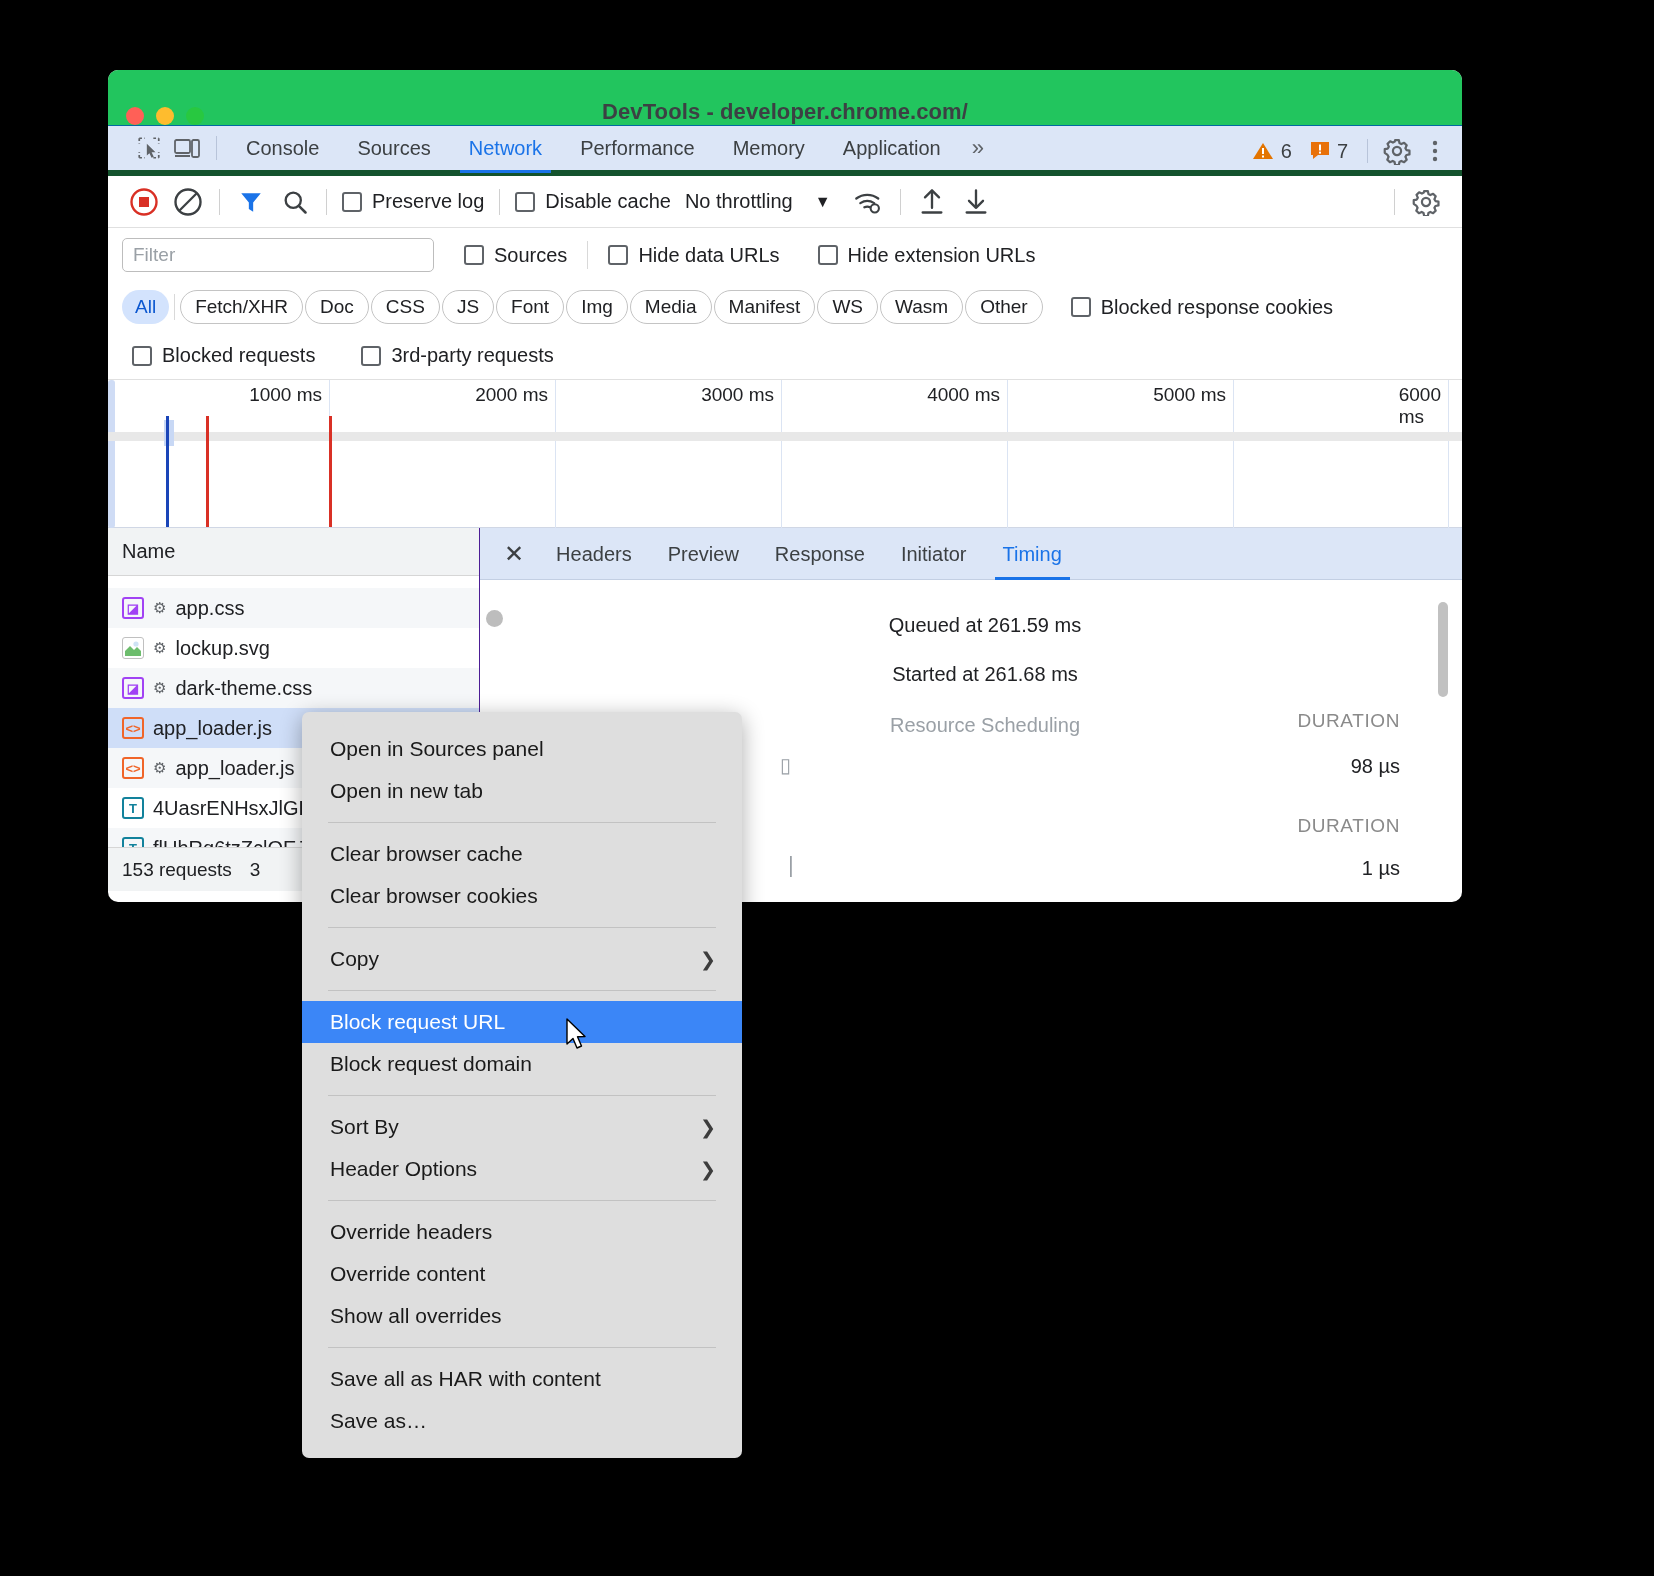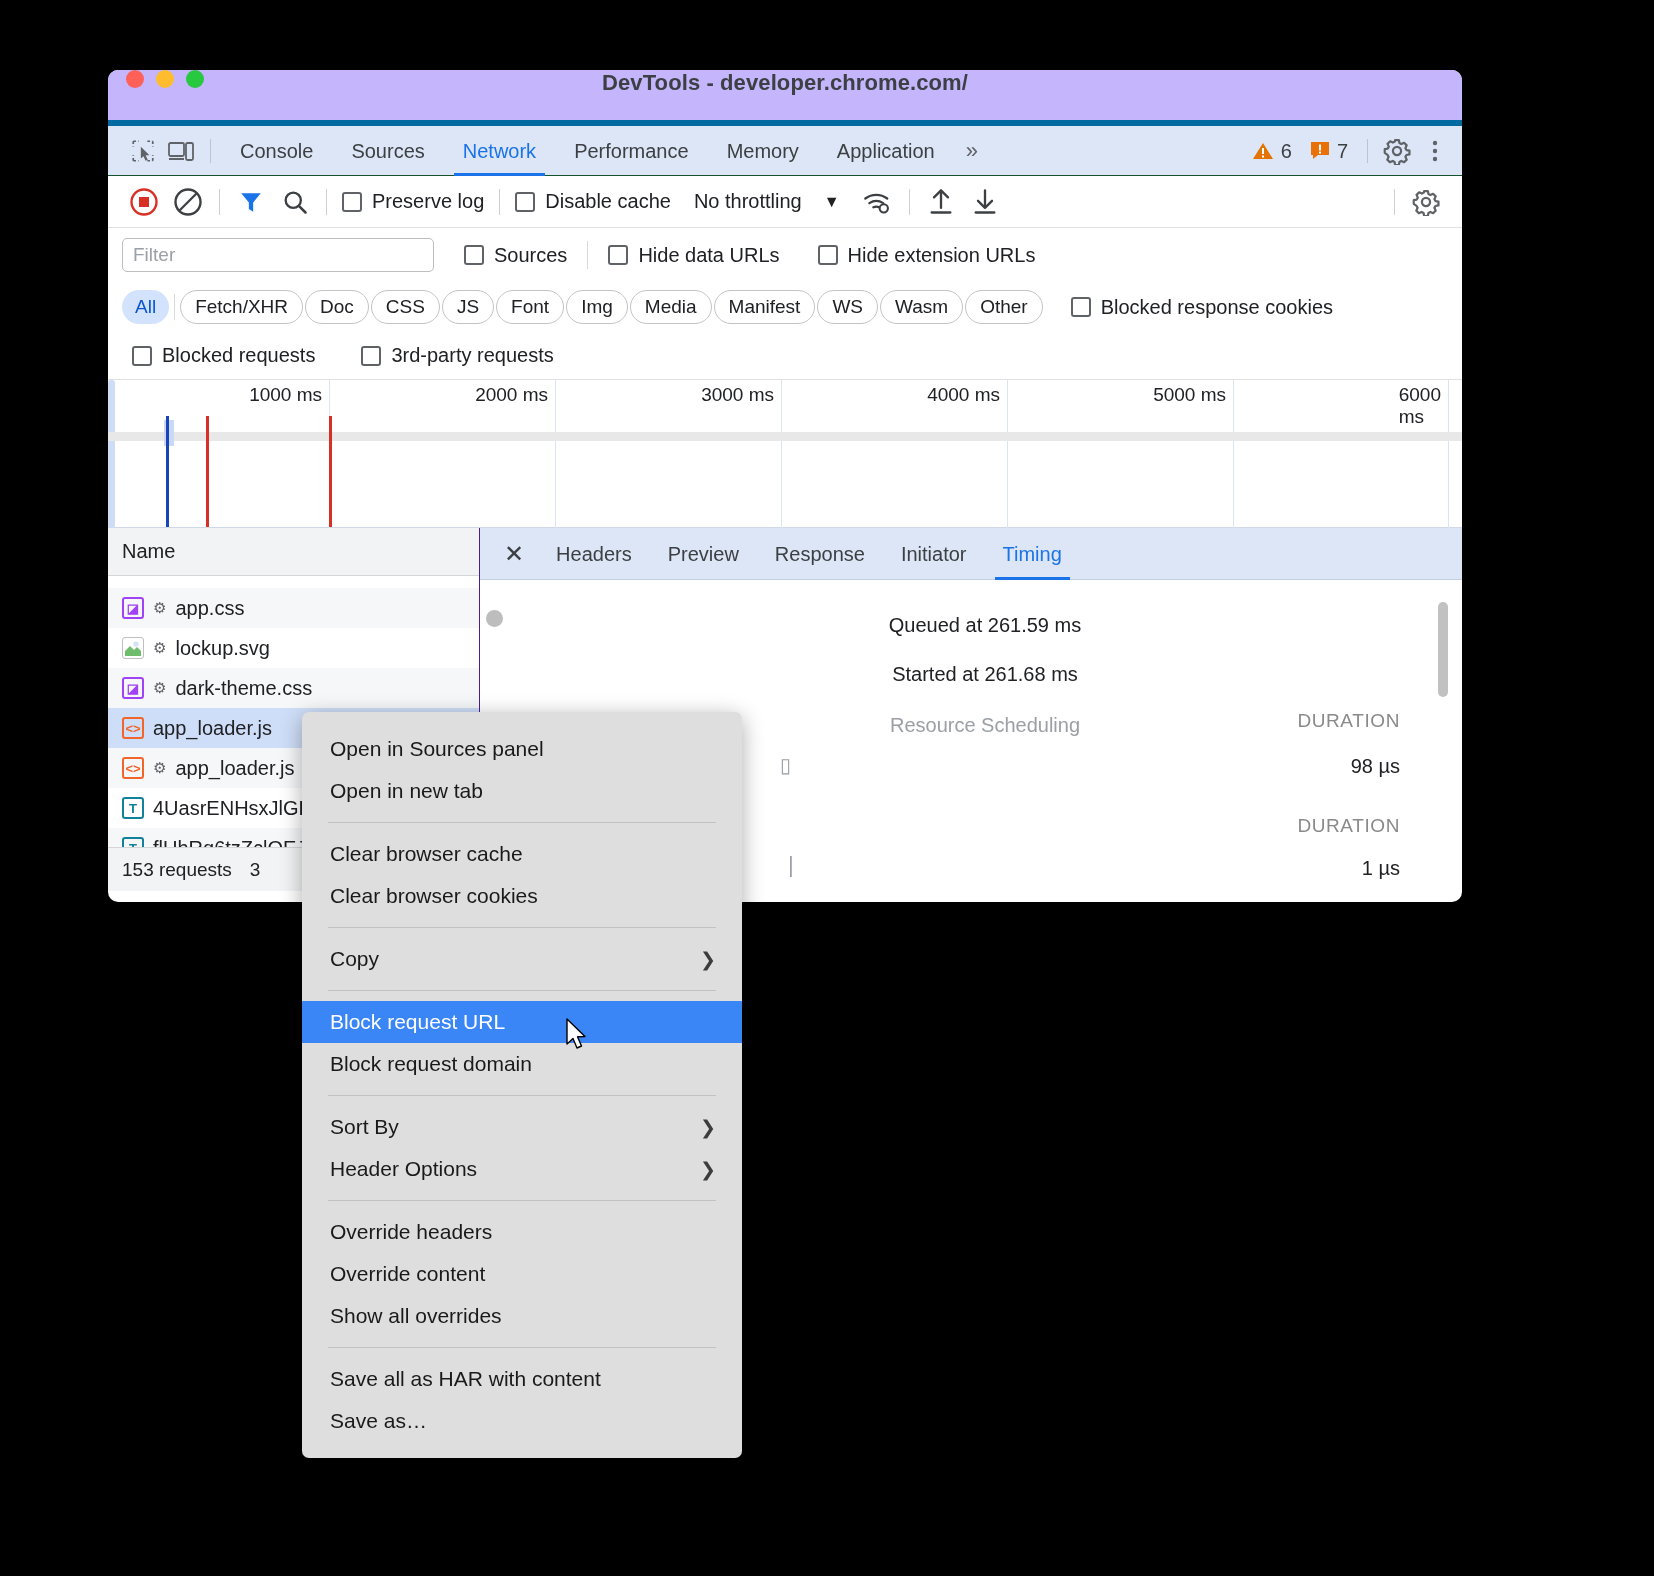--- a/index.html
+++ b/index.html
@@ -16,43 +16,43 @@
     position: absolute;
     left: 108px; top: 70px;
     width: 1354px; height: 832px;
     background: #fff;
     border-radius: 10px;
     box-shadow: 0 0 0 1px rgba(0,0,0,.18);
     overflow: hidden;
   }
   .titlebar {
     height: 56px;
-    background: #c4b5fd;
-    border-bottom: 6px solid #0369a1;
-    display: flex; align-items: flex-start;
+    background: #22c55e;
+    border-bottom: 1px solid #0369a1;
+    display: flex; align-items: flex-end;
     position: relative;
   }
   .traffic { display: flex; gap: 12px; padding-left: 18px; }
   .dot { width: 18px; height: 18px; border-radius: 50%; }
   .dot.red { background: #ff6057; }
   .dot.yellow { background: #febc2e; }
   .dot.green { background: #28c840; }
   .wintitle {
     position: absolute; left: 0; right: 0; text-align: center;
     font-size: 22px; font-weight: bold; color: #3c4043;
     letter-spacing: .1px;
   }
 
   
   .tabbar {
     height: 50px;
     background: #dce6f7;
     display: flex; align-items: center;
-    border-bottom: 1px solid #14532d;
-    padding-left: 16px;
+    border-bottom: 6px solid #14532d;
+    padding-left: 22px;
     position: relative;
   }
   .tb-icon {
     width: 38px; height: 38px;
     display: flex; align-items: center; justify-content: center;
     color: #5f6368;
   }
   .tb-sep { width: 1px; height: 24px; background: #b8c4da; margin: 0 10px; }
   .maintab {
     font-size: 20px; color: #3c4043;
@@ -331,21 +331,21 @@
       <div class="vsep"></div>
       <div class="chk-wrap">
         <span class="cbox"></span>
         <span>Preserve log</span>
       </div>
       <div class="vsep"></div>
       <div class="chk-wrap">
         <span class="cbox"></span>
         <span>Disable cache</span>
       </div>
-      <div style="display:flex;align-items:center;margin-left:11px;">
+      <div style="display:flex;align-items:center;margin-left:2px;">
         <span class="throttle">No throttling</span>
         <span class="caret">▼</span>
       </div>
       <div class="tool-btn" style="margin-left:16px">
         <svg width="30" height="26" viewBox="0 0 26 22">
           <path d="M2 8a16 16 0 0119 0" fill="none" stroke="#3c4043" stroke-width="2" stroke-linecap="round"></path>
           <path d="M5.5 12a11 11 0 0112 0" fill="none" stroke="#3c4043" stroke-width="2" stroke-linecap="round"></path>
           <path d="M9 15.6a6 6 0 015 0" fill="none" stroke="#3c4043" stroke-width="2" stroke-linecap="round"></path>
           <circle cx="18" cy="16.5" r="3.6" fill="none" stroke="#3c4043" stroke-width="1.8"></circle>
         </svg>

